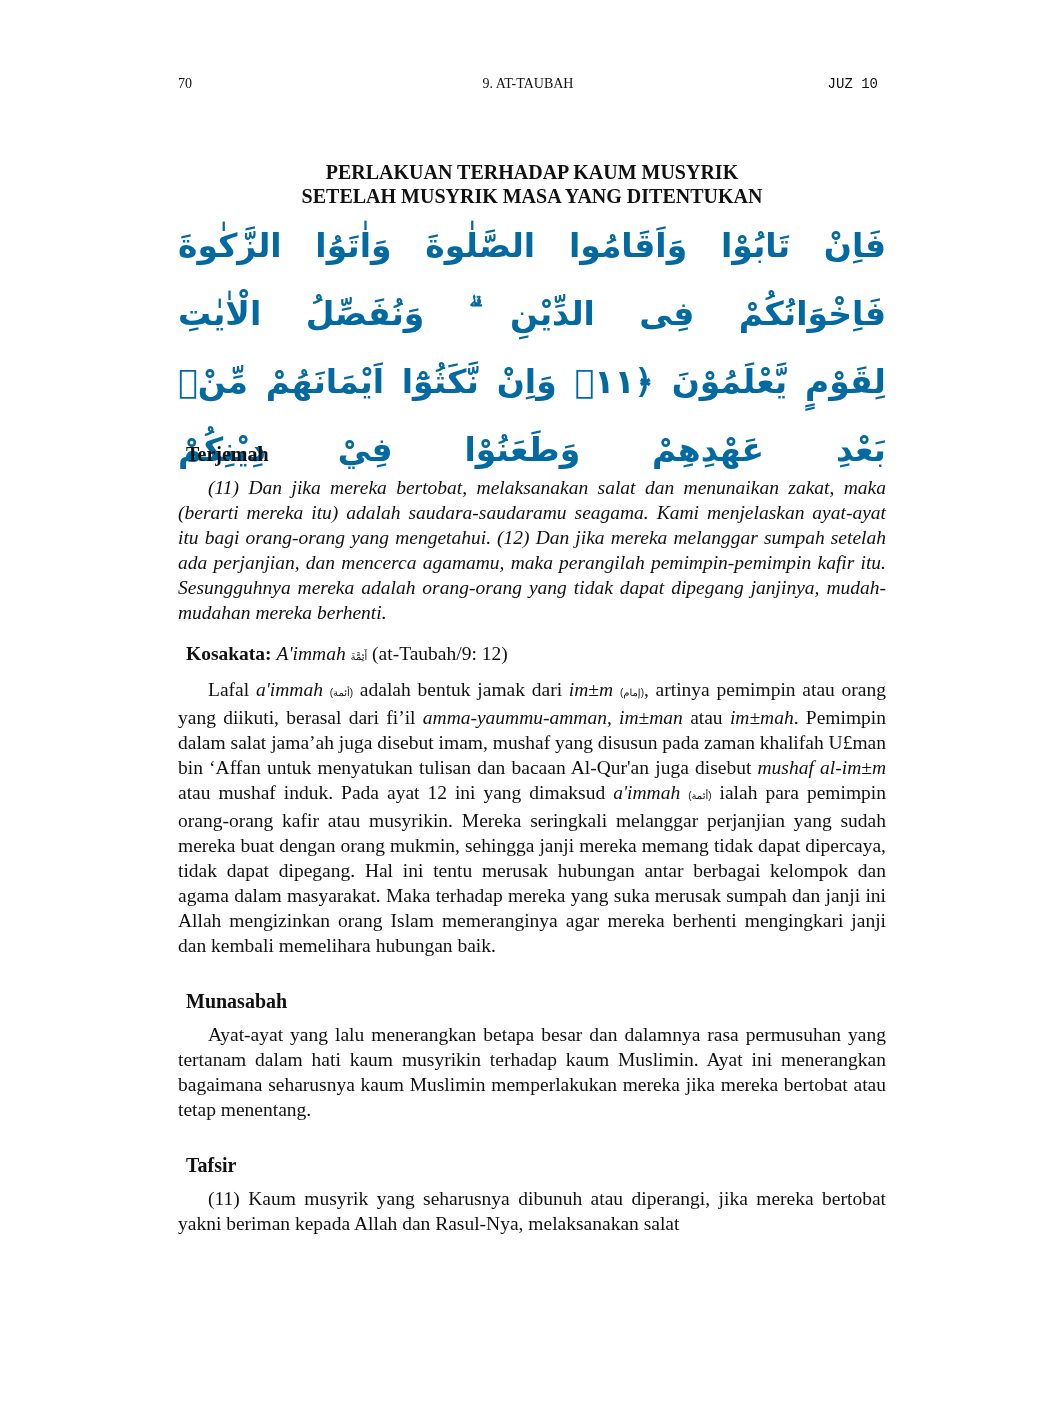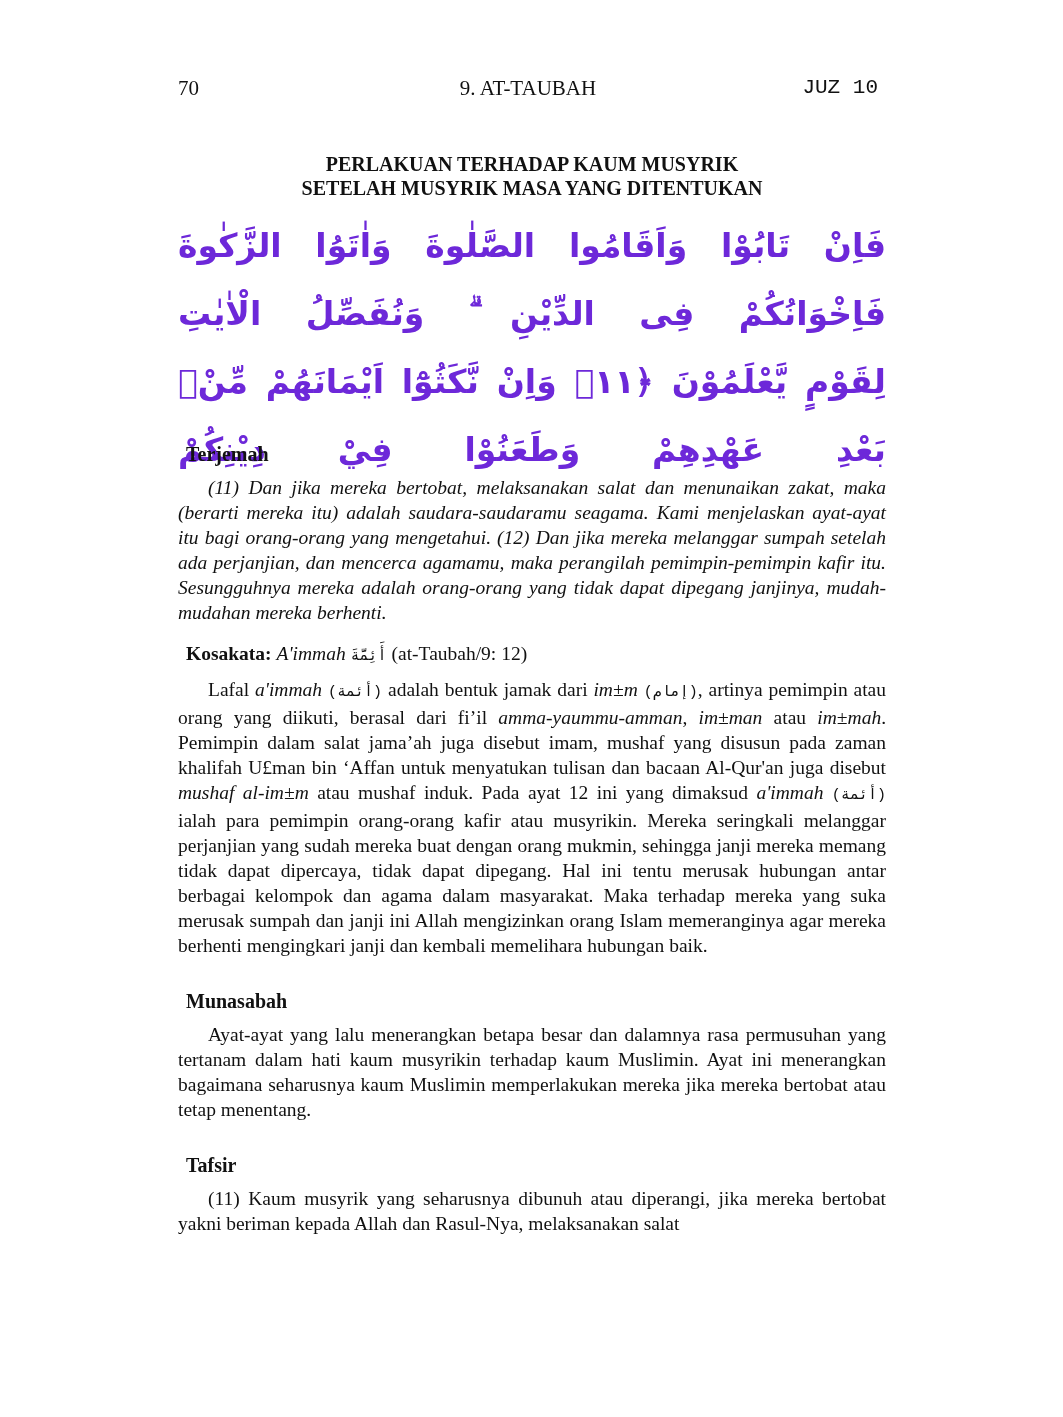--- a/index.html
+++ b/index.html
@@ -1,34 +1,34 @@
 <!DOCTYPE html>
 <html><head>
 <meta charset="utf-8">
 <style>
   html, body { margin:0; padding:0; background:#ffffff; }
   body { width:1063px; height:1417px; position:relative; overflow:hidden;
          font-family:"Liberation Serif", serif; color:#111; }
   .header { position:absolute; top:76px; left:178px; width:700px; height:24px;
-            font-size:21px; }
+            font-size:14px; }
   .header .l { position:absolute; left:0; top:0; }
   .header .c { position:absolute; left:0; right:0; text-align:center; top:0; }
   .header .r { position:absolute; right:0; top:0;font-family:Liberation Mono, monospace; }
-  .title { position:absolute; top:152px; left:178px; width:708px; text-align:center;
+  .title { position:absolute; top:160px; left:178px; width:708px; text-align:center;
            font-weight:bold; font-size:20px; line-height:24px; }
   .arabic { position:absolute; top:212px; left:178px; width:708px; height:205px;
             direction:rtl; text-align:justify; text-align-last:justify;
             font-family:"DejaVu Sans", sans-serif; font-weight:bold; font-size:33px;
-            line-height:68px; color:#6d28d9; letter-spacing:1px; }
+            line-height:68px; color:#0369a1; letter-spacing:1px; }
   .content { position:absolute; top:434px; left:178px; width:708px; font-size:19.5px;
              line-height:25px; }
   .h { font-weight:bold; font-size:20px; margin:8px; line-height:25px; }
   .p { margin:0; text-align:justify; text-indent:30px; }
   .it { font-style:italic; }
-  .ar { font-family:Liberation Mono, monospace; font-size:15px; }
+  .ar { font-family:Liberation Sans, sans-serif; font-size:10px; }
   .gap1 { height:8px; }
   .gap2 { height:23px; }
 </style>
 </head>
 <body>
 
 <div class="header">
   <span class="l">70</span>
   <span class="c">9. AT-TAUBAH</span>
   <span class="r">JUZ 10</span>

